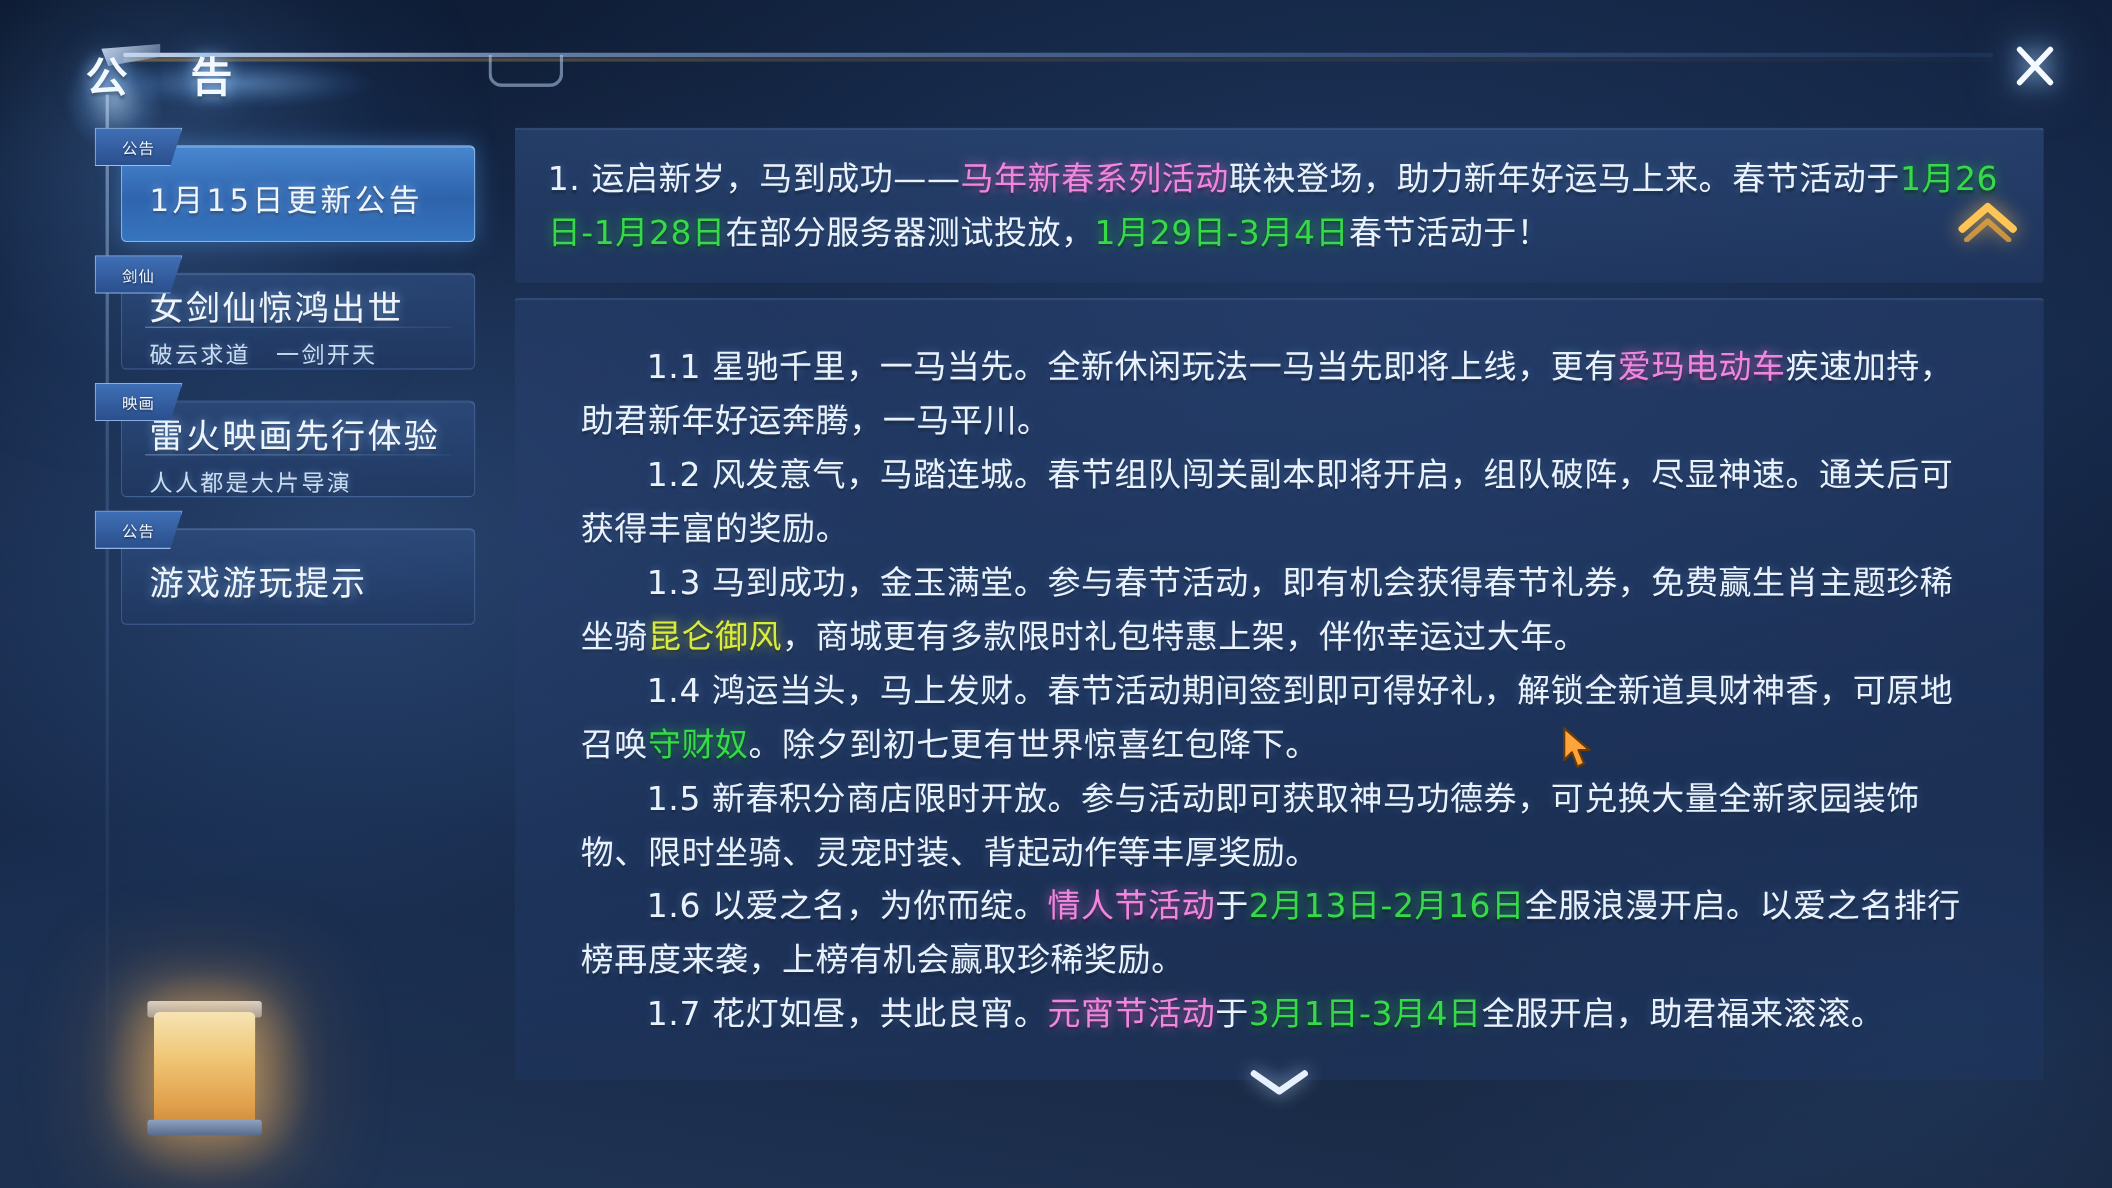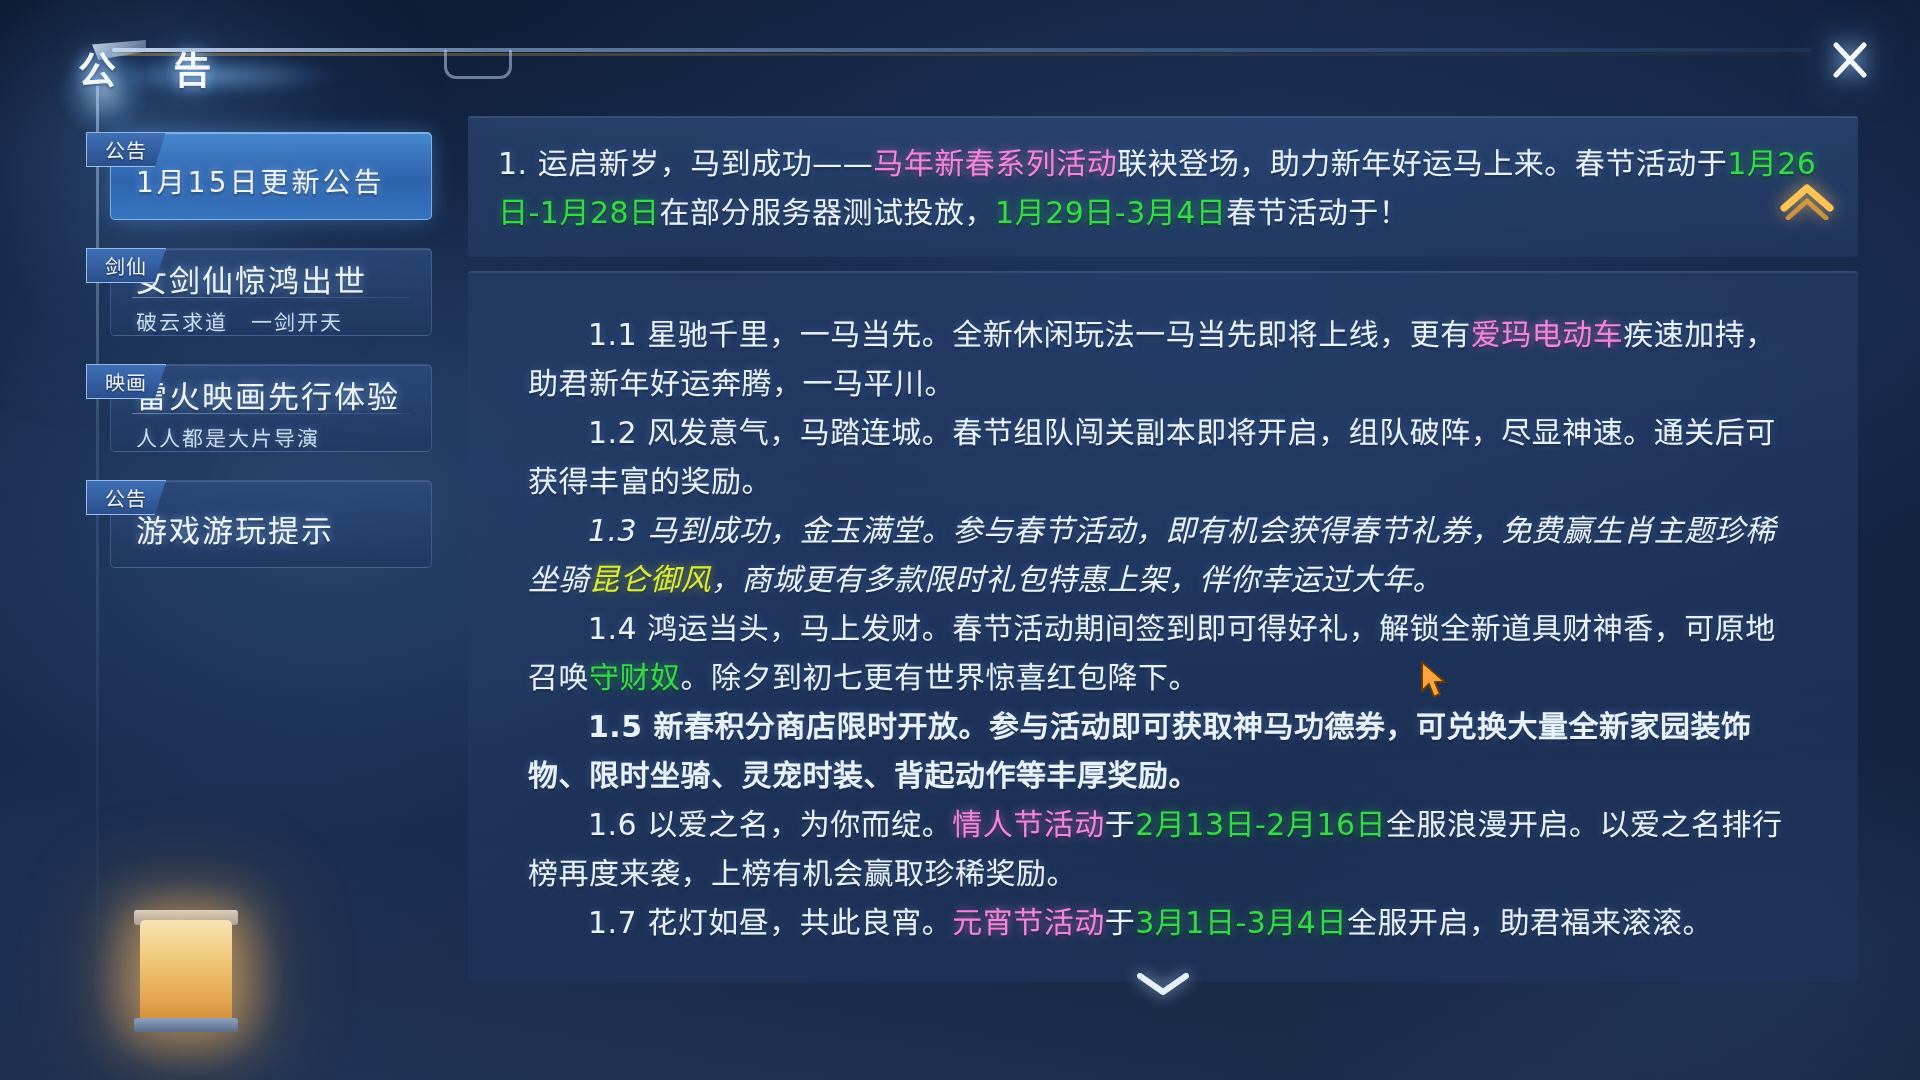--- a/index.html
+++ b/index.html
@@ -87,22 +87,22 @@
   .side-item.active .side-title{font-size:28px;letter-spacing:3px;}
   .side-sub{font-size:21px;color:#c9dcf4;letter-spacing:2px;margin-top:5px;
     text-shadow:0 0 7px rgba(120,170,230,.60),0 1px 2px rgba(0,0,0,.5);white-space:nowrap;}
   .side-rule{position:absolute;left:22px;right:22px;top:49px;height:1px;
     background:linear-gradient(to right,rgba(180,208,244,.48),rgba(120,156,206,.14));}
   .side-tag{position:absolute;left:-24px;top:-16px;min-width:62px;height:33px;
     display:flex;align-items:center;justify-content:center;padding:0 8px;
     background:linear-gradient(180deg,#3f6fb6,#2b4f8d);
     border:1px solid rgba(186,220,255,.75);
     clip-path:polygon(0 0,100% 0,86% 100%,0 100%);
-    font-size:20px;color:#f0f7ff;letter-spacing:1px;
-    text-shadow:0 1px 2px rgba(0,0,0,.6);margin-top:16px;}
+    font-size:14px;color:#f0f7ff;letter-spacing:1px;
+    text-shadow:0 1px 2px rgba(0,0,0,.6);}
 
   
   #content-panel{position:absolute;left:468px;top:116px;width:1390px;height:868px;}
   .blk{position:relative;border-radius:3px;padding:22px 34px 20px 30px;margin-bottom:16px;
     background:linear-gradient(180deg,rgba(48,78,128,.62),rgba(36,60,104,.58));
     border-top:1px solid rgba(150,186,234,.20);
     box-shadow:inset 0 1px 0 rgba(180,210,248,.12);}
   .blk.alt{background:linear-gradient(180deg,rgba(40,64,110,.58),rgba(32,54,96,.56));}
   .blk.tall{padding-bottom:26px;}
   .para{font-size:30px;line-height:49px;color:#e9f2ff;letter-spacing:.5px;
@@ -201,27 +201,27 @@
   <div class="blk" style="margin-bottom: 14px;">
       <div class="para"><span>1. 运启新岁，马到成功——</span><span class="hl-pink">马年新春系列活动</span><span>联袂登场，助力新年好运马上来。春节活动于</span><span class="hl-green">1月26日-1月28日</span><span>在部分服务器测试投放，</span><span class="hl-green">1月29日-3月4日</span><span>春节活动于！</span></div>
     </div>
     <div class="blk alt tall" style="padding: 18px 34px 34px 30px;">
       <div class="blk alt tall" style="margin-bottom: 0px; padding-top: 20px; padding-bottom: 0px; border-top: none; box-shadow: none; background: transparent;">
         <div class="para indent"><span>1.1 星驰千里，一马当先。全新休闲玩法一马当先即将上线，更有</span><span class="hl-pink">爱玛电动车</span><span>疾速加持，助君新年好运奔腾，一马平川。</span></div>
       </div>
       <div class="blk tall" style="margin-bottom: 0px; padding-top: 0px; padding-bottom: 0px; border-top: none; box-shadow: none; background: transparent;">
         <div class="para indent"><span>1.2 风发意气，马踏连城。春节组队闯关副本即将开启，组队破阵，尽显神速。通关后可获得丰富的奖励。</span></div>
       </div>
-      <div class="blk alt tall" style="margin-bottom: 0px; padding-top: 0px; padding-bottom: 0px; border-top: none; box-shadow: none; background: transparent; font-style: italic;">
+      <div class="blk alt tall" style="margin-bottom: 0px; padding-top: 0px; padding-bottom: 0px; border-top: none; box-shadow: none; background: transparent;">
         <div class="para indent"><span>1.3 马到成功，金玉满堂。参与春节活动，即有机会获得春节礼券，免费赢生肖主题珍稀坐骑</span><span class="hl-yellow">昆仑御风</span><span>，商城更有多款限时礼包特惠上架，伴你幸运过大年。</span></div>
       </div>
       <div class="blk tall" style="margin-bottom: 0px; padding-top: 0px; padding-bottom: 0px; border-top: none; box-shadow: none; background: transparent;">
         <div class="para indent"><span>1.4 鸿运当头，马上发财。春节活动期间签到即可得好礼，解锁全新道具财神香，可原地召唤</span><span class="hl-green">守财奴</span><span>。除夕到初七更有世界惊喜红包降下。</span></div>
       </div>
-      <div class="blk alt tall" style="margin-bottom: 0px; padding-top: 0px; padding-bottom: 0px; border-top: none; box-shadow: none; background: transparent; font-weight: bold;">
+      <div class="blk alt tall" style="margin-bottom: 0px; padding-top: 0px; padding-bottom: 0px; border-top: none; box-shadow: none; background: transparent;">
         <div class="para indent"><span>1.5 新春积分商店限时开放。参与活动即可获取神马功德券，可兑换大量全新家园装饰物、限时坐骑、灵宠时装、背起动作等丰厚奖励。</span></div>
       </div>
       <div class="blk tall" style="margin-bottom: 0px; padding-top: 0px; padding-bottom: 0px; border-top: none; box-shadow: none; background: transparent;">
         <div class="para indent"><span>1.6 以爱之名，为你而绽。</span><span class="hl-pink">情人节活动</span><span>于</span><span class="hl-green">2月13日-2月16日</span><span>全服浪漫开启。以爱之名排行榜再度来袭，上榜有机会赢取珍稀奖励。</span></div>
       </div>
       <div class="blk alt tall" style="margin-bottom: 1px; padding-top: 0px; padding-bottom: 0px; border-top: none; box-shadow: none; background: transparent;">
         <div class="para indent"><span>1.7 花灯如昼，共此良宵。</span><span class="hl-pink">元宵节活动</span><span>于</span><span class="hl-green">3月1日-3月4日</span><span>全服开启，助君福来滚滚。</span></div>
       </div>
     </div>
     <div id="scroll-up">

